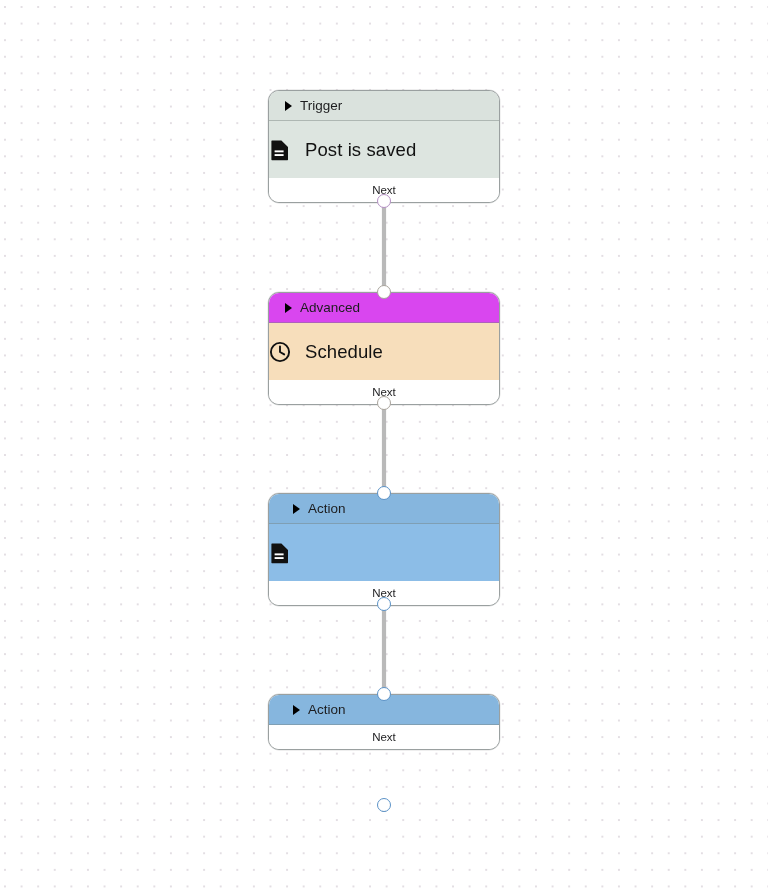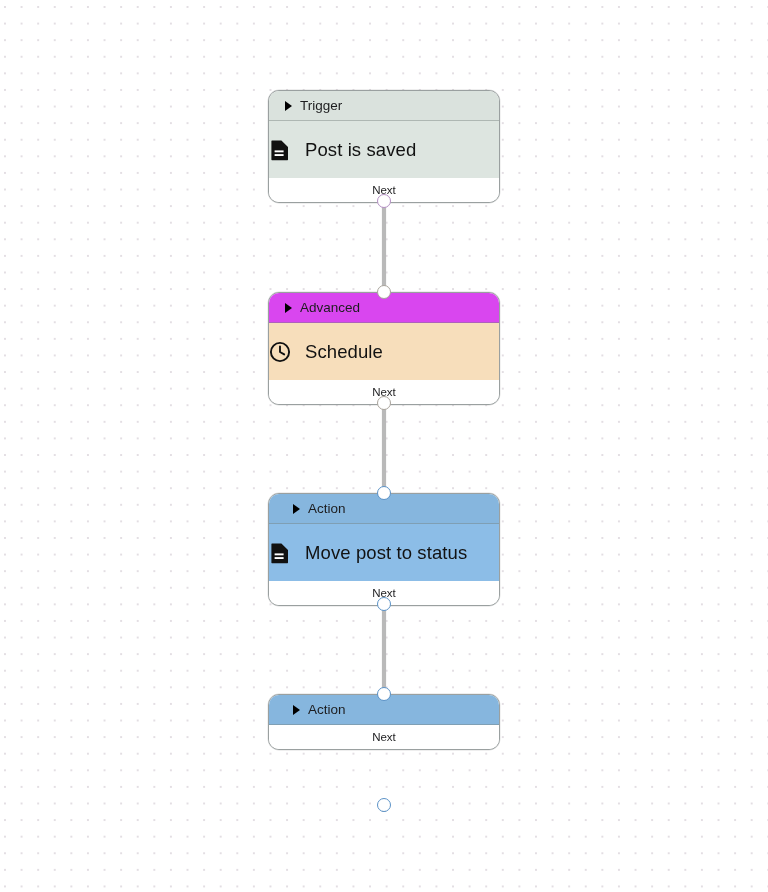--- a/index.html
+++ b/index.html
@@ -190,21 +190,20 @@
     </div>
     <div class="node-body">
       <span class="node-icon">
             <svg width="20" height="22" viewBox="0 0 20 22">
               <path d="M2 1.4 h9.4 L18 8 v12.6 a0.6 0.6 0 0 1 -0.6 0.6 H2 a0.6 0.6 0 0 1 -0.6 -0.6 V2 A0.6 0.6 0 0 1 2 1.4 Z" fill="#111"></path>
               <path d="M11.6 1.6 V8 H18 Z" fill="#fff" opacity="0.0"></path>
               <rect x="4.6" y="11.4" width="9" height="1.9" fill="#fff"></rect>
               <rect x="4.6" y="15.1" width="9" height="1.9" fill="#fff"></rect>
             </svg>
           </span>
-      <span class="node-title">Move post to status</span>
     </div>
     <div class="node-footer">
       <span class="node-footer-label">Next</span>
     </div>
   </div>
       <div class="node action" style="left: 268px; top: 694px;">
     <div class="node-header">
       <span class="disclosure"></span>
       <span class="node-category">Action</span>
     </div>

